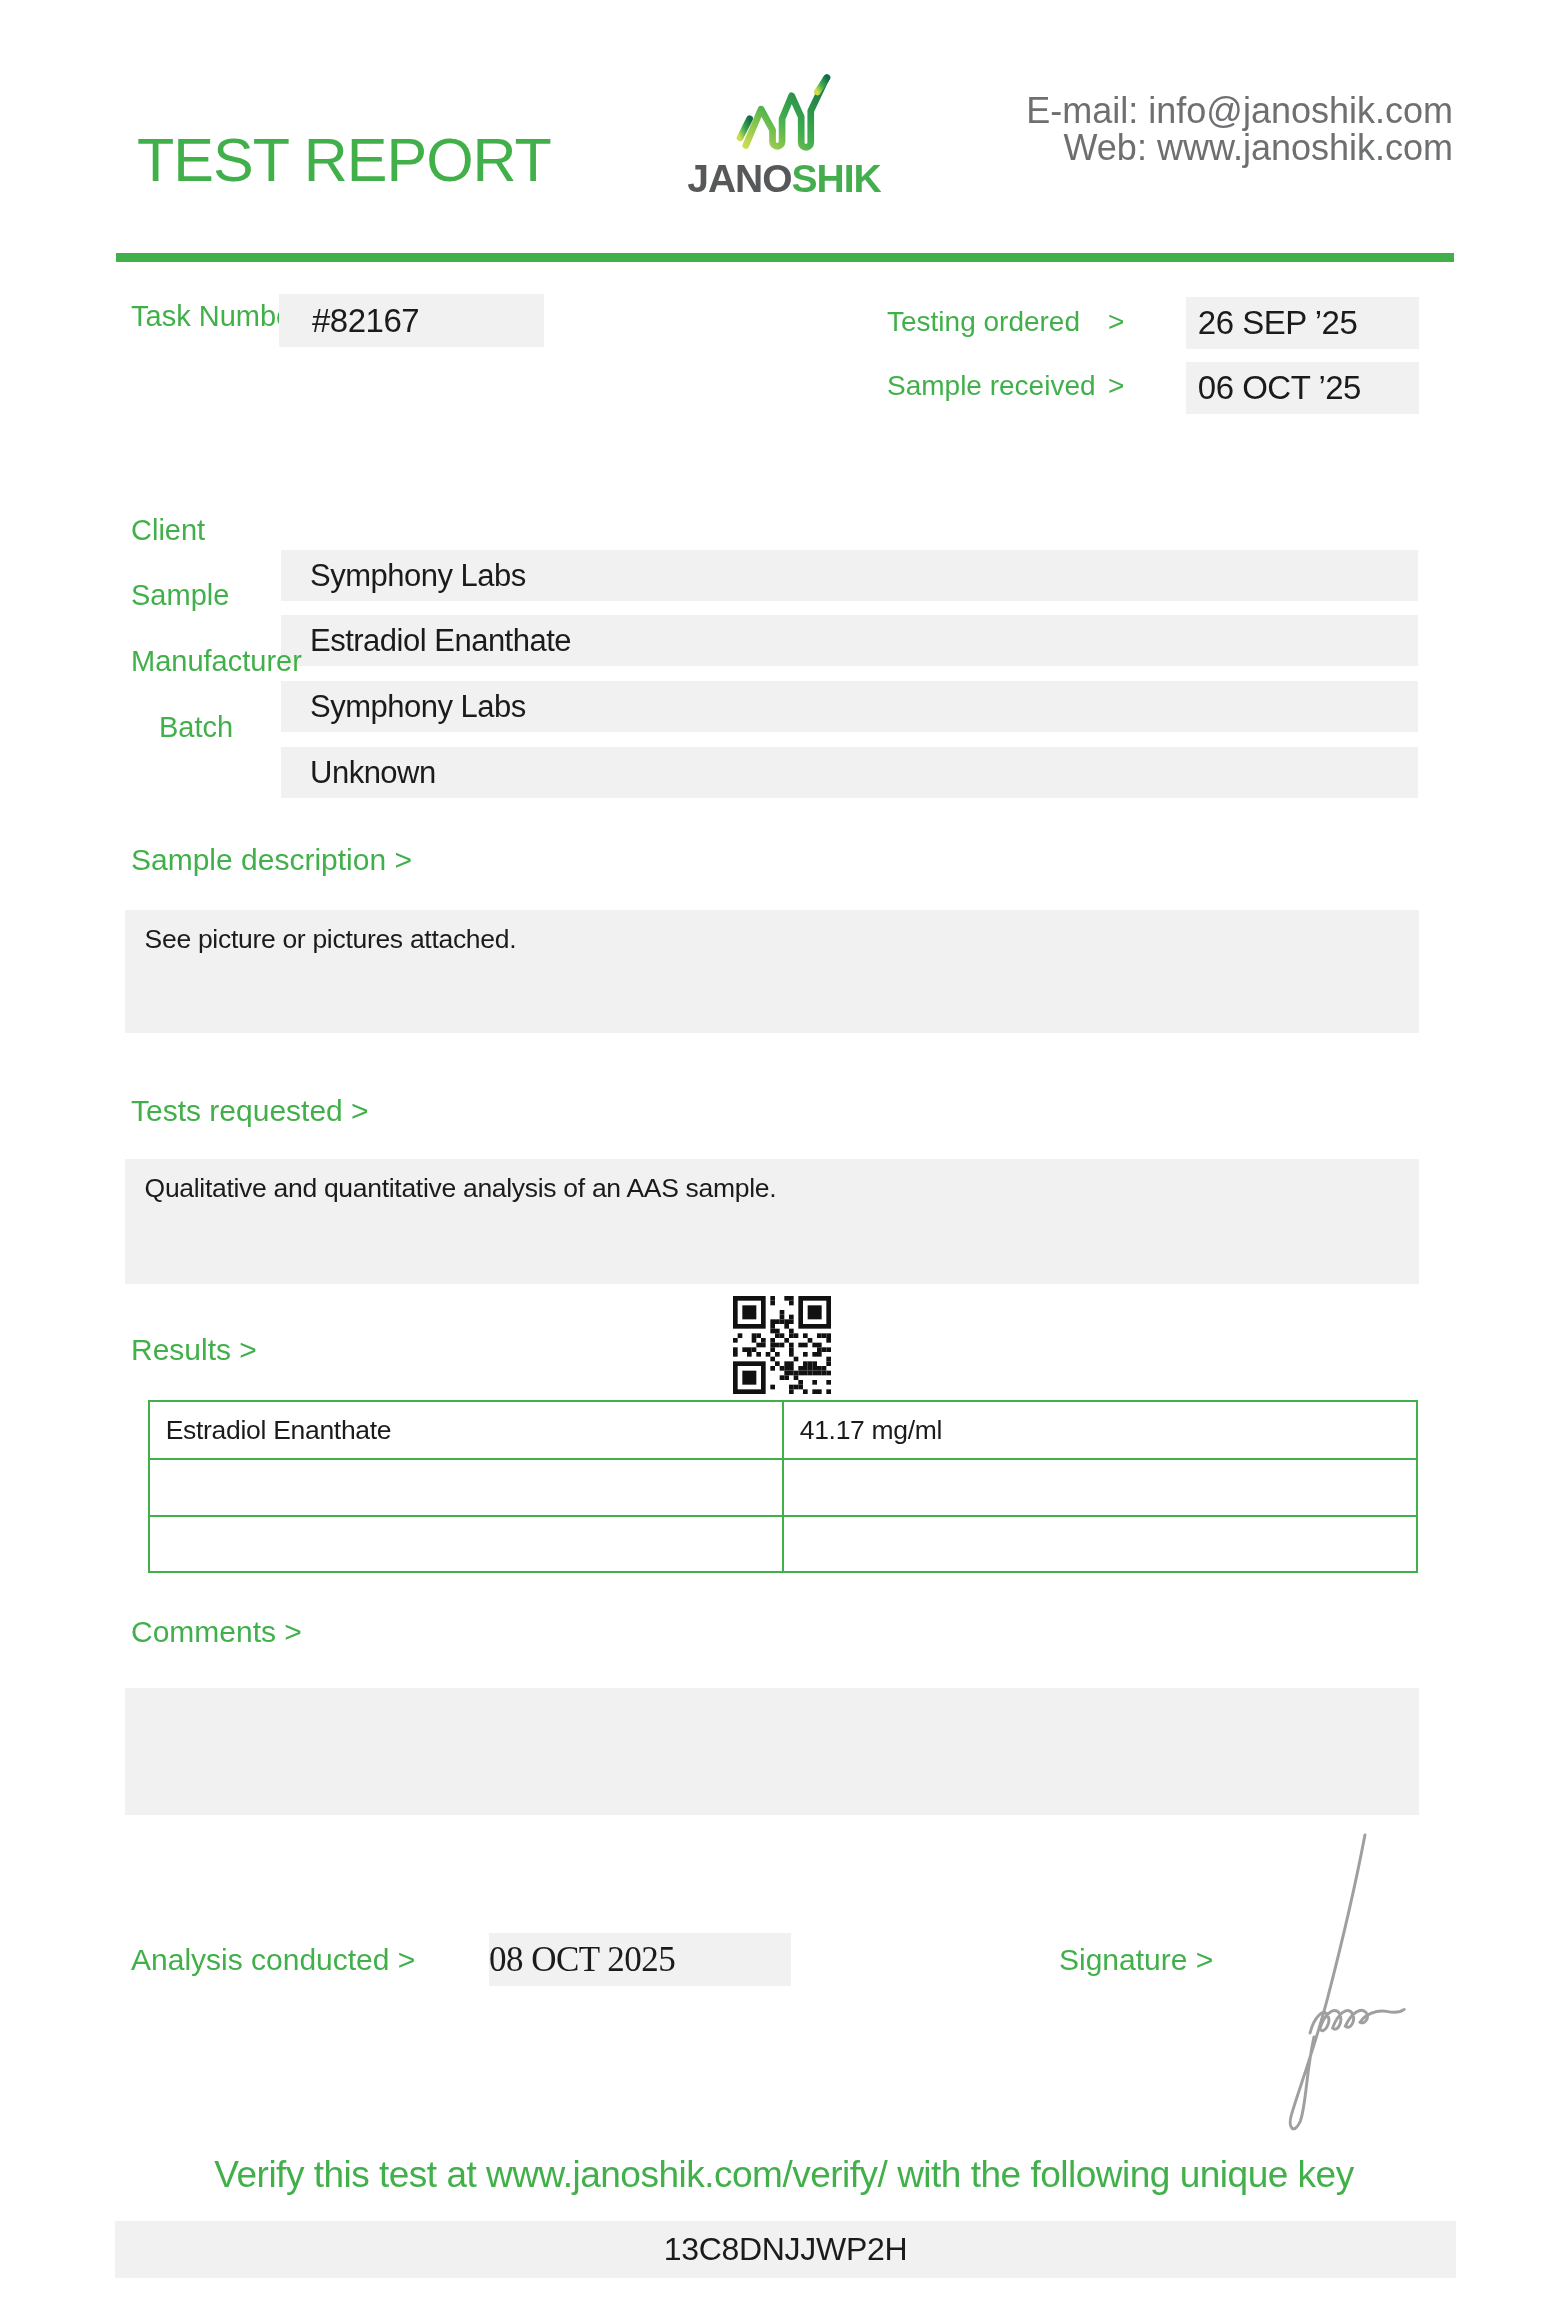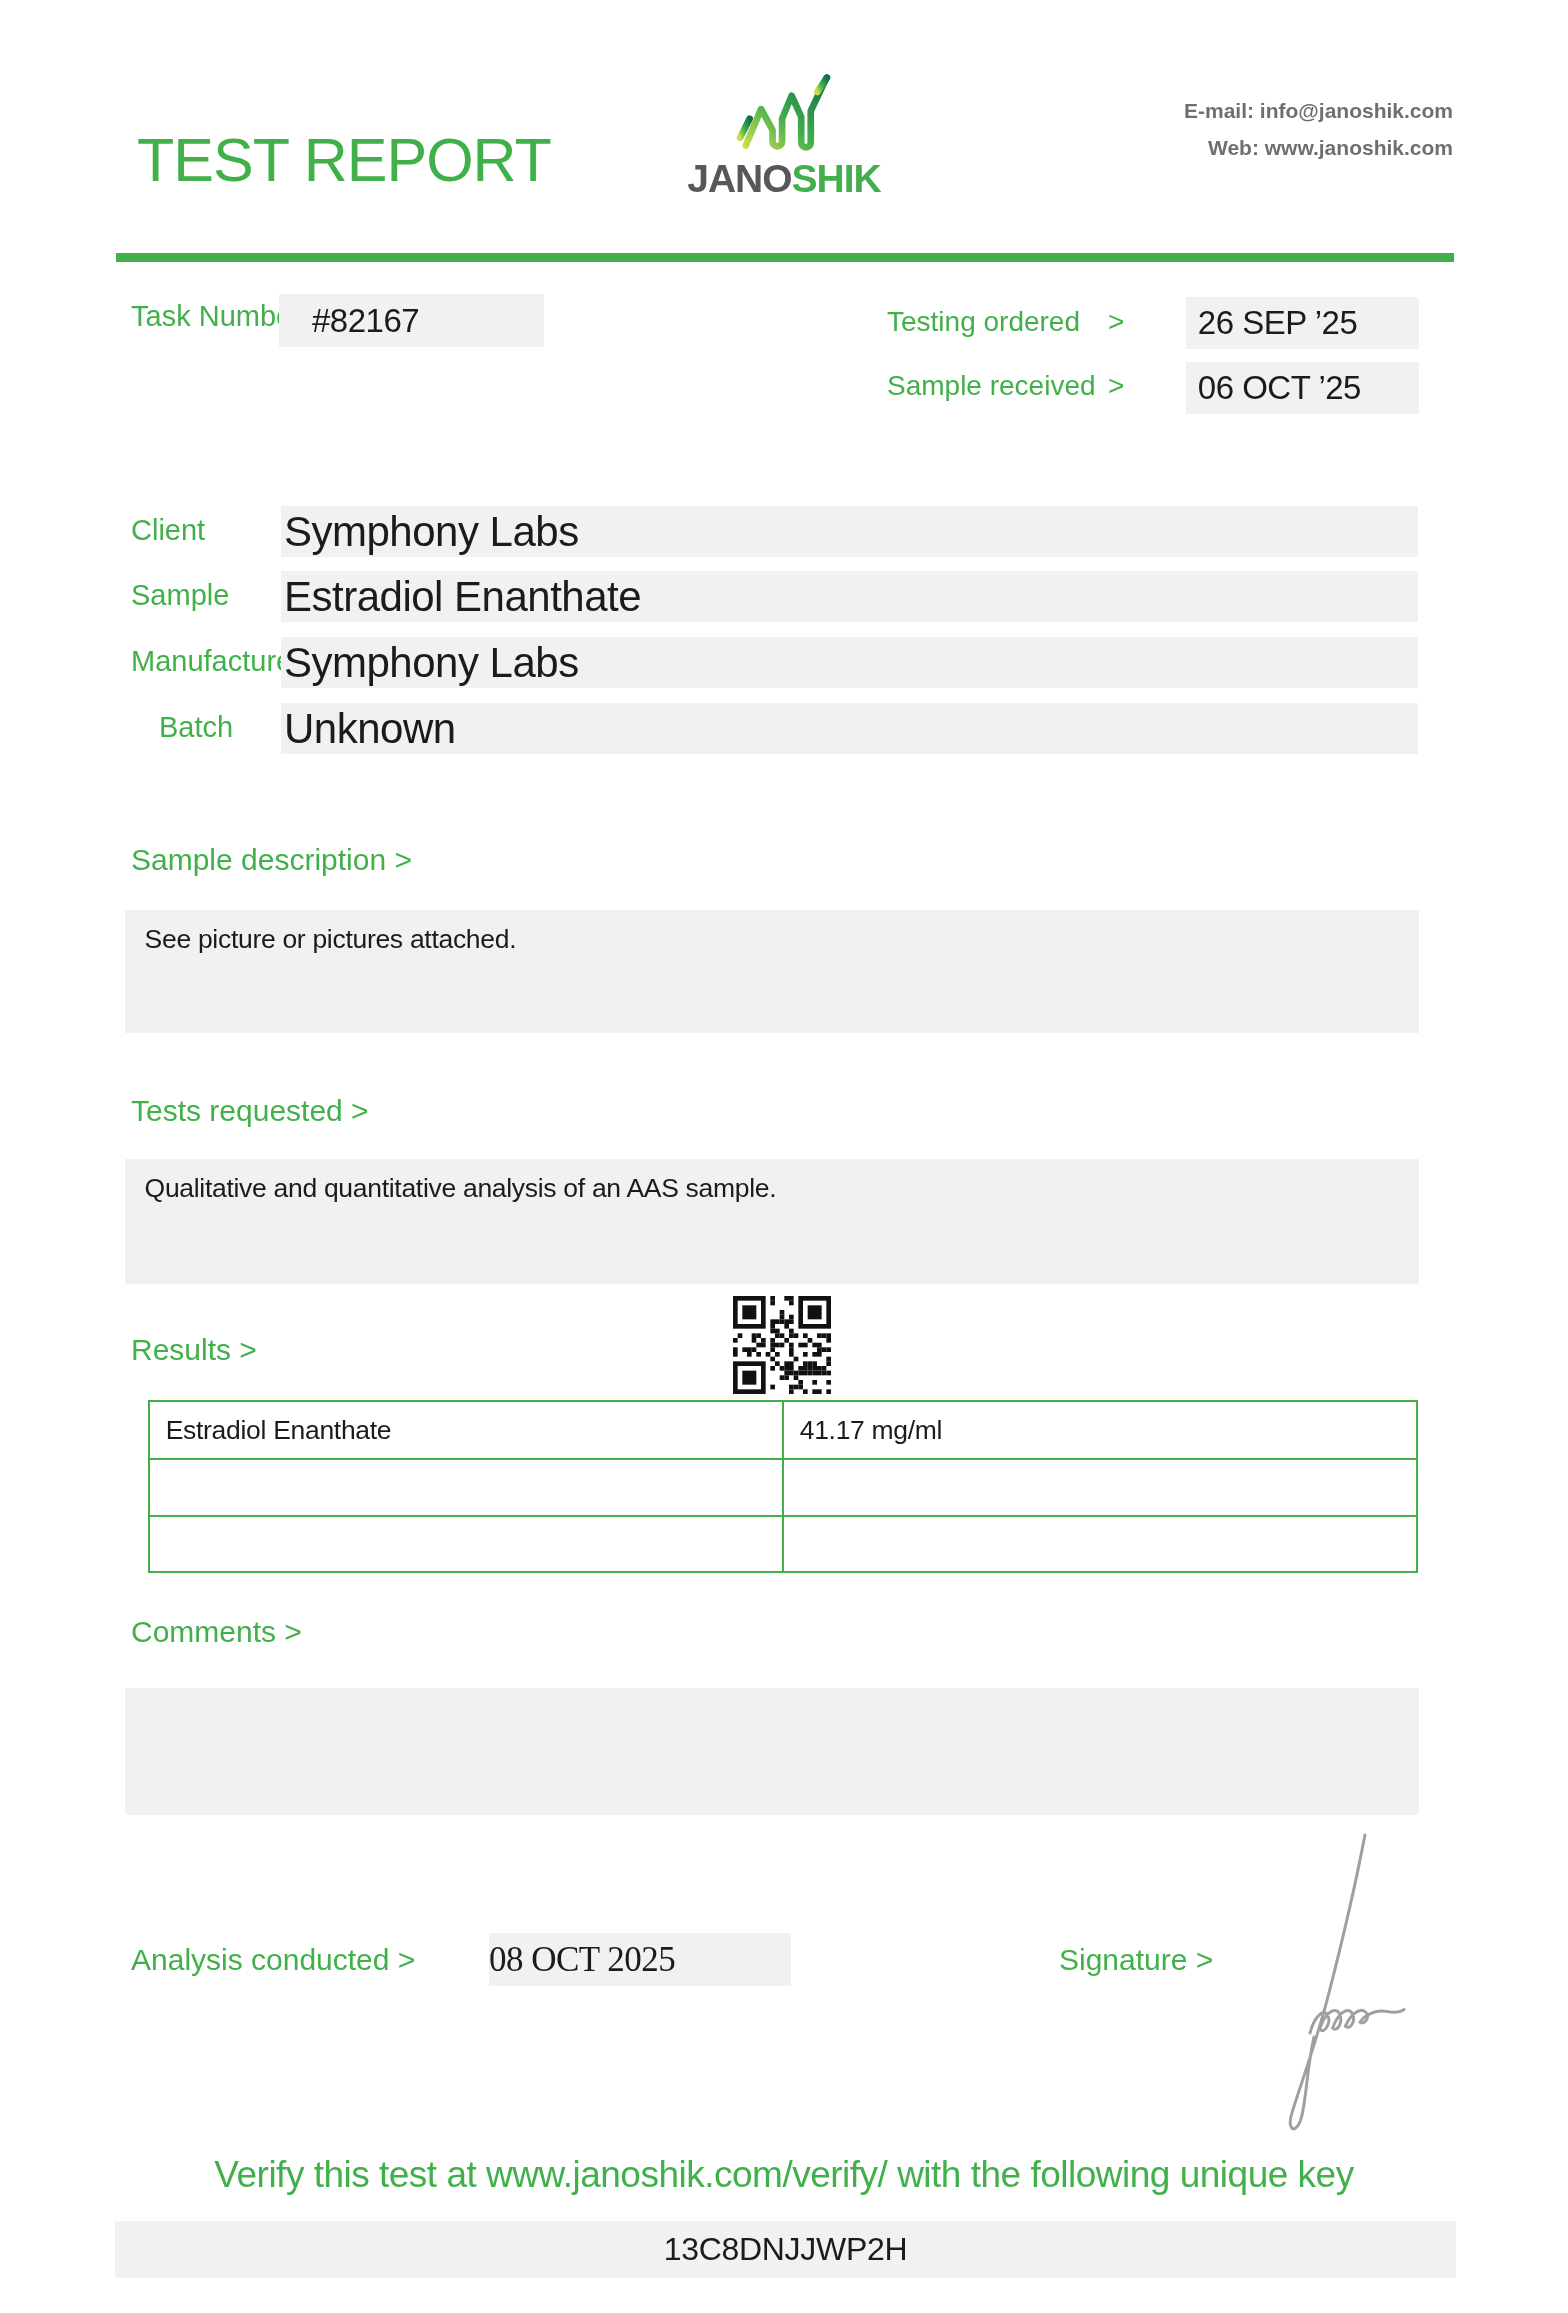--- a/index.html
+++ b/index.html
@@ -14,36 +14,36 @@
   .page{position:relative;width:1568px;height:2313px;background:#fff;overflow:hidden;}
 
   .title{position:absolute;left:137px;top:125px;font-size:61px;letter-spacing:-1px;color:var(--green);font-weight:400;white-space:nowrap;}
 
   .logo{position:absolute;left:676px;top:69px;width:216px;text-align:center;}
   .logo-icon{display:block;margin:0 auto;width:98px;height:86px;}
   .logo-text{display:block;margin-top:2px;font-size:39px;font-weight:700;letter-spacing:-1px;white-space:nowrap;}
   .logo-text .jano{color:var(--logo-gray);}
   .logo-text .shik{color:#44ad4d;}
 
-  .contact{position:absolute;right:115px;top:92px;text-align:right;color:var(--gray-text);font-size:21px;line-height:37px;white-space:nowrap;font-weight:bold;}
+  .contact{position:absolute;right:115px;top:92px;text-align:right;color:var(--gray-text);font-size:36px;line-height:37px;white-space:nowrap;}
 
   .rule{position:absolute;left:116px;top:253px;width:1338px;height:8.8px;background:var(--green);}
 
   .green-label{position:absolute;color:var(--green);font-size:29px;white-space:nowrap;}
   .heading{position:absolute;color:var(--green);font-size:30px;white-space:nowrap;}
 
   .value-box{position:absolute;background:var(--box);color:var(--dark);font-size:33px;letter-spacing:-0.5px;display:flex;align-items:center;white-space:nowrap;}
   .gray-panel{position:absolute;left:125px;width:1294px;background:var(--box);color:var(--dark);font-size:26.5px;letter-spacing:-0.3px;padding:13.7px 0 0 19.6px;}
 
   .task-value{left:279px;top:294px;width:265px;height:53px;padding-left:33px;}
   .date-box-1{left:1186px;top:297px;width:233px;height:52px;padding-left:11.8px;}
   .date-box-2{left:1186px;top:362px;width:233px;height:52px;padding-left:11.8px;}
   .date-arrow{position:absolute;left:1108px;color:var(--green);font-size:28px;}
 
-  .info-box{left:281px;width:1137px;height:51px;padding-left:3px;font-size:42px;}
+  .info-box{left:281px;width:1137px;height:51px;padding-left:29px;font-size:31px;margin-top:44px;}
 
   .qr{position:absolute;left:733px;top:1296px;width:98px;height:98px;}
   .qr svg{width:100%;height:100%;display:block;background:#fff;}
 
   .rtable{position:absolute;left:148px;top:1400px;width:1270px;height:173px;border:2.9px solid var(--green);display:grid;grid-template-columns:634px 1fr;grid-template-rows:1fr 1fr 1fr;background:#fff;}
   .rtable .cell{display:flex;align-items:center;padding-left:15.7px;font-size:26.5px;color:var(--dark);letter-spacing:-0.3px;border-top:2.9px solid var(--green);}
   .rtable .cell.c1{border-right:2.9px solid var(--green);}
   .rtable .cell.r0{border-top:none;}
 
   .analysis-box{left:489px;top:1933px;width:302px;height:53px;padding-left:0;font-size:35px;font-family:Liberation Serif, serif;}

